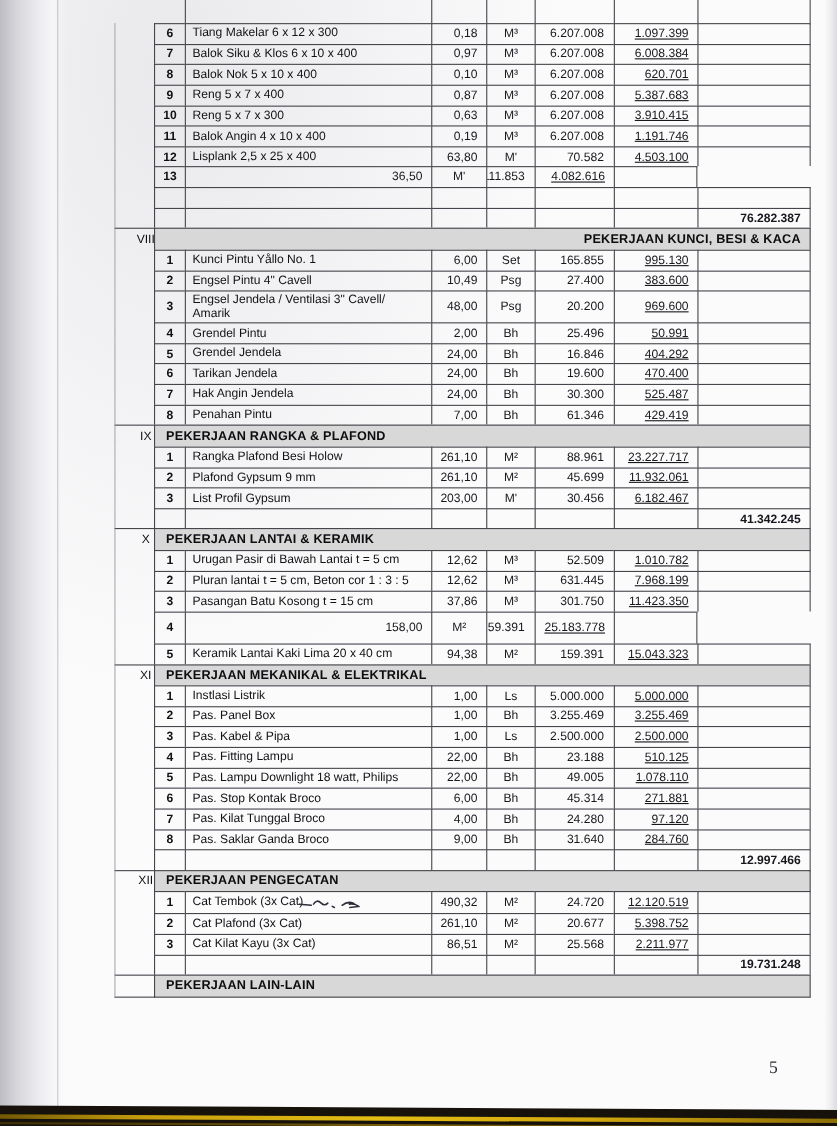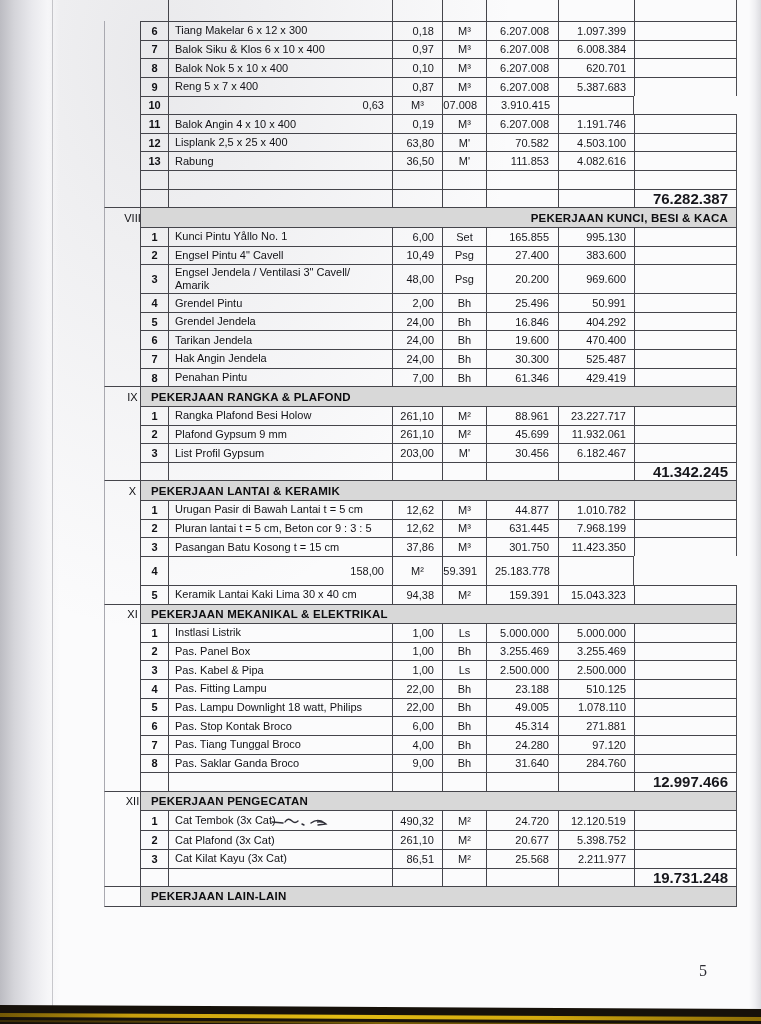--- a/index.html
+++ b/index.html
@@ -57,23 +57,23 @@
   .row.cut > div { border-top:none; }
   .row.cut > .c-roman, .row.cut > .c-num { border-left:none; }
   .row.last > div { border-bottom:1px solid #45454b; }
 
   .c-num   { border-left:1px solid #45454b; justify-content:center; font-weight:bold; color:#101014; }
   .c-desc  { border-left:1px solid #45454b; padding:1px 4px 1px 6px; line-height:1.18;
              white-space:pre-line; color:#121216; }
   .c-vol   { border-left:1px solid #45454b; justify-content:flex-end; padding-right:8px; }
   .c-unit  { border-left:1px solid #45454b; justify-content:center;text-align:center; }
   .c-price { border-left:1px solid #45454b; justify-content:flex-end; padding-right:9px; }
-  .c-total { border-left:1px solid #45454b; justify-content:flex-end; padding-right:8px; }
+  .c-total { border-left:1px solid #45454b; justify-content:flex-end; padding-right:8px;text-decoration:underline; }
   .c-sub   { border-left:1px solid #45454b; border-right:1px solid #4c4c52;
-             justify-content:flex-end; padding-right:8px; font-weight:bold; font-size:15px; }
+             justify-content:flex-end; padding-right:8px; font-weight:bold; font-size:11px; }
   .row.cut > .c-sub { border-right:1px solid #4c4c52; }
 
   .c-band  { border-left:1px solid #45454b; border-right:1px solid #4c4c52;
              background:var(--hdr-bg,#d8d8d8); font-weight:bold; font-size:11.5px;
              letter-spacing:0.2px; color:#0d0d10; padding:0 8px 0 10px; }
   .c-band.align-right { justify-content:flex-end; }
 
   .scribble-svg { flex:0 0 auto; margin-left:-5px; margin-top:3px; }
 
   .page-number {
@@ -135,20 +135,21 @@
         <div class="c-desc">Reng 5 x 7 x 400</div>
         <div class="c-vol">0,87</div>
         <div class="c-unit">M³</div>
         <div class="c-price">6.207.008</div>
         <div class="c-total">5.387.683</div>
         <div class="c-sub"></div>
       </div>
       <div class="row ">
         <div class="c-roman"></div>
         <div class="c-num">10</div>
+        <div class="c-desc">Reng 5 x 7 x 300</div>
         <div class="c-vol">0,63</div>
         <div class="c-unit">M³</div>
         <div class="c-price">6.207.008</div>
         <div class="c-total">3.910.415</div>
         <div class="c-sub"></div>
       </div>
       <div class="row ">
         <div class="c-roman"></div>
         <div class="c-num">11</div>
         <div class="c-desc">Balok Angin 4 x 10 x 400</div>
@@ -164,21 +165,20 @@
         <div class="c-desc">Lisplank 2,5 x 25 x 400</div>
         <div class="c-vol">63,80</div>
         <div class="c-unit">M'</div>
         <div class="c-price">70.582</div>
         <div class="c-total">4.503.100</div>
         <div class="c-sub"></div>
       </div>
       <div class="row ">
         <div class="c-roman"></div>
         <div class="c-num">13</div>
-        <div class="c-desc">Rabung</div>
         <div class="c-vol">36,50</div>
         <div class="c-unit">M'</div>
         <div class="c-price">111.853</div>
         <div class="c-total">4.082.616</div>
         <div class="c-sub"></div>
       </div>
       <div class="row ">
         <div class="c-roman"></div>
         <div class="c-num"></div>
         <div class="c-desc"></div>
@@ -330,28 +330,28 @@
       <div class="row hdr section-start">
         <div class="c-roman">X</div>
         <div class="c-band">PEKERJAAN LANTAI &amp; KERAMIK</div>
       </div>
       <div class="row ">
         <div class="c-roman"></div>
         <div class="c-num">1</div>
         <div class="c-desc">Urugan Pasir di Bawah Lantai t = 5 cm</div>
         <div class="c-vol">12,62</div>
         <div class="c-unit">M³</div>
-        <div class="c-price">44.877</div>
+        <div class="c-price">52.509</div>
         <div class="c-total">1.010.782</div>
         <div class="c-sub"></div>
       </div>
       <div class="row ">
         <div class="c-roman"></div>
         <div class="c-num">2</div>
-        <div class="c-desc">Pluran lantai t = 5 cm, Beton cor 9 : 3 : 5</div>
+        <div class="c-desc">Pluran lantai t = 5 cm, Beton cor 1 : 3 : 5</div>
         <div class="c-vol">12,62</div>
         <div class="c-unit">M³</div>
         <div class="c-price">631.445</div>
         <div class="c-total">7.968.199</div>
         <div class="c-sub"></div>
       </div>
       <div class="row ">
         <div class="c-roman"></div>
         <div class="c-num">3</div>
         <div class="c-desc">Pasangan Batu Kosong t = 15 cm</div>
@@ -366,21 +366,21 @@
         <div class="c-num">4</div>
         <div class="c-vol">158,00</div>
         <div class="c-unit">M²</div>
         <div class="c-price">159.391</div>
         <div class="c-total">25.183.778</div>
         <div class="c-sub"></div>
       </div>
       <div class="row ">
         <div class="c-roman"></div>
         <div class="c-num">5</div>
-        <div class="c-desc">Keramik Lantai Kaki Lima 30 x 40 cm</div>
+        <div class="c-desc">Keramik Lantai Kaki Lima 20 x 40 cm</div>
         <div class="c-vol">94,38</div>
         <div class="c-unit">M²</div>
         <div class="c-price">159.391</div>
         <div class="c-total">15.043.323</div>
         <div class="c-sub"></div>
       </div>
       <div class="row hdr section-start">
         <div class="c-roman">XI</div>
         <div class="c-band">PEKERJAAN MEKANIKAL &amp; ELEKTRIKAL</div>
       </div>
@@ -440,21 +440,21 @@
         <div class="c-desc">Pas. Stop Kontak Broco</div>
         <div class="c-vol">6,00</div>
         <div class="c-unit">Bh</div>
         <div class="c-price">45.314</div>
         <div class="c-total">271.881</div>
         <div class="c-sub"></div>
       </div>
       <div class="row ">
         <div class="c-roman"></div>
         <div class="c-num">7</div>
-        <div class="c-desc">Pas. Tiang Tunggal Broco</div>
+        <div class="c-desc">Pas. Kilat Tunggal Broco</div>
         <div class="c-vol">4,00</div>
         <div class="c-unit">Bh</div>
         <div class="c-price">24.280</div>
         <div class="c-total">97.120</div>
         <div class="c-sub"></div>
       </div>
       <div class="row ">
         <div class="c-roman"></div>
         <div class="c-num">8</div>
         <div class="c-desc">Pas. Saklar Ganda Broco</div>

